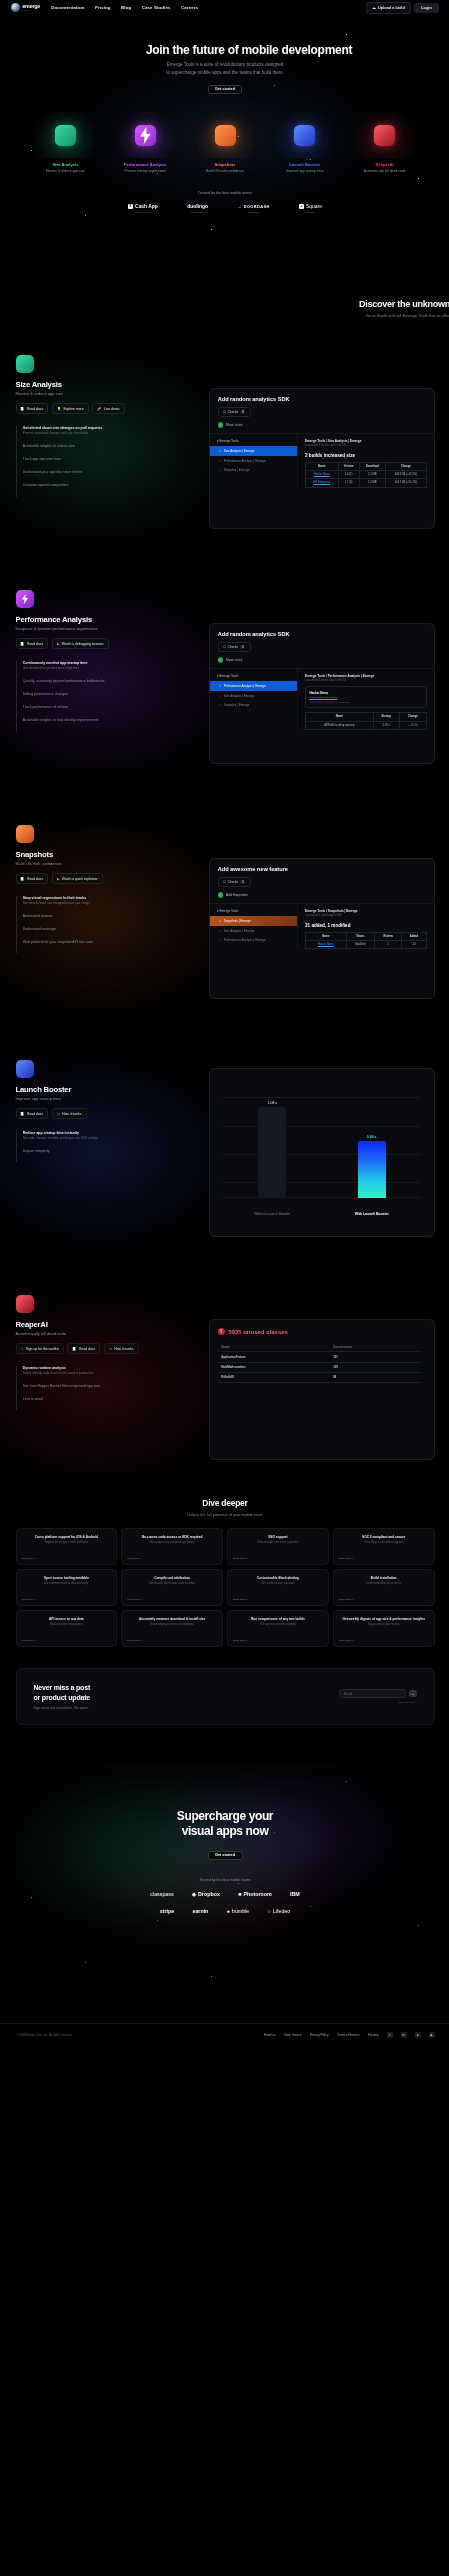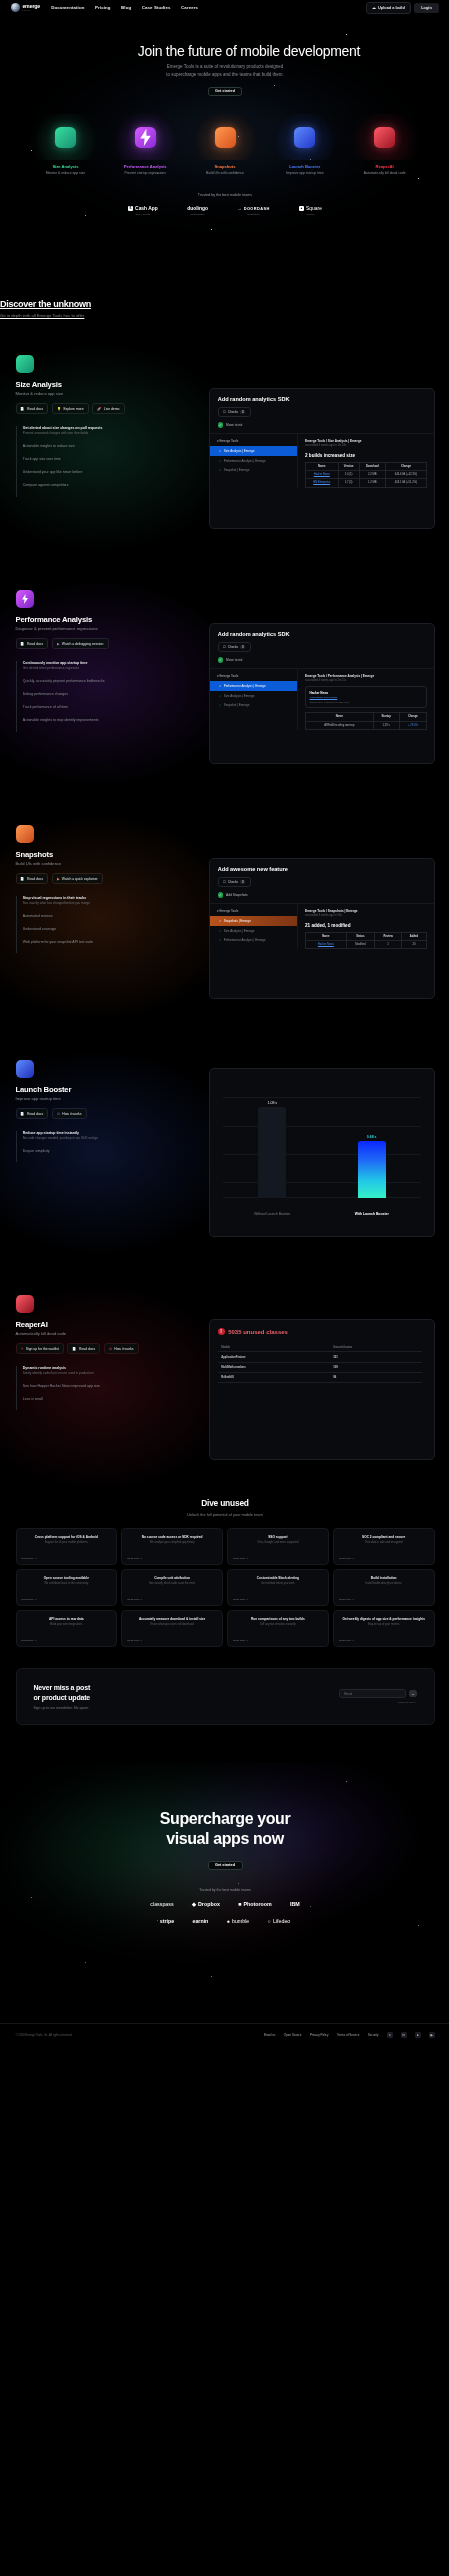--- a/index.html
+++ b/index.html
@@ -44,21 +44,21 @@
       radial-gradient(0.7px 0.7px at 93% 70%, #fff 50%, transparent 52%),
       radial-gradient(0.7px 0.7px at 19% 86%, #cdd6e4 50%, transparent 52%),
       radial-gradient(0.7px 0.7px at 47% 92%, #fff 50%, transparent 52%),
       radial-gradient(0.7px 0.7px at 82% 88%, #b5c2d4 50%, transparent 52%);
     opacity:.75; }
   .hero-glow { position:absolute; left:50%; top:52%; transform:translate(-50%,-50%);
     width:394px; height:183px; border-radius:50%;
     background:radial-gradient(ellipse at center, rgba(40,70,110,.30) 0%, rgba(20,40,70,.10) 45%, transparent 72%);
     filter:blur(15.5px); }
   .hero-inner { position:relative; z-index:5; padding-top:27px; text-align:center; }
-  .hero h1 { font-size:14px; font-weight:400; letter-spacing:-0.3px; color:#fff;padding-left:48px; }
+  .hero h1 { font-size:12px; font-weight:700; letter-spacing:-0.3px; color:#fff;padding-left:48px; }
   .hero p { font-size:4.5px; color:#8d8f95; line-height:1.65; margin-top:4.9px; }
   .hero-cta { margin:8.4px auto 0; width:34px; height:9.1px; border-radius:2.8px;
     border:0.7px solid #2c3b3a; background:#070a0b; font-size:3.8px; font-weight:600;
     display:flex; align-items:center; justify-content:center; position:relative; color:#eaeaec; }
   .hero-cta:after { content:""; position:absolute; bottom:-0.7px; left:10%; width:80%; height:0.7px;
     background:linear-gradient(90deg,transparent,#2fd9a0,#7b5bff,transparent); }
 
   
   .prods { display:flex; justify-content:center; gap:2.8px; margin-top:18.3px; position:relative; z-index:5; }
   .prod { width:77px; text-align:center; }
@@ -71,21 +71,21 @@
   .trusted { text-align:center; font-size:3.7px; color:#9a9ca2; margin-top:18.3px; position:relative; z-index:5;}
   .logos { display:flex; justify-content:center; gap:29.5px; margin-top:8.4px; position:relative; z-index:5; }
   .logo-item { display:flex; flex-direction:column; align-items:center; gap:2.8px; }
   .logo-row { display:flex; align-items:center; gap:2.1px; }
   .logo-name { font-size:4.9px; font-weight:700; color:#fff; }
   .logo-badge { width:4.9px; height:4.9px; border-radius:1.1px; background:#fff; color:#000;
     font-size:3.5px; font-weight:700; display:flex; align-items:center; justify-content:center; }
   .logo-cap { font-size:2.5px; color:#6a6c72; }
 
   
-  .discover { text-align:left; padding-top:51px;text-decoration:underline; }
+  .discover { text-align:right; padding-top:51px; }
   .discover h2 { font-size:9.1px; font-weight:700; letter-spacing:-0.3px; }
   .discover p { font-size:4.2px; color:#82848b; margin-top:4.9px; }
 
   
   .feat { position:relative; width:450px; height:211px; margin-top:24px; }
   .feat-bg { position:absolute; inset:0; }
   .feat-left { position:absolute; left:15.5px; top:12.7px; width:172px; z-index:4; }
   .feat-icon { width:18.3px; height:18.3px; border-radius:4.9px; position:relative; }
   .feat-title { font-size:7.7px; font-weight:700; margin-top:6.3px; letter-spacing:-0.2px; }
   .feat-sub { font-size:4.1px; color:#8d8f96; margin-top:2.8px; }
@@ -185,21 +185,21 @@
 
   
   .super { margin-top:38px; height:232px; position:relative; overflow:hidden; text-align:center; }
   .super-glow { position:absolute; left:50%; top:42%; transform:translate(-50%,-50%); width:436px; height:211px;
     border-radius:50%; background:
       radial-gradient(ellipse 55% 60% at 35% 45%, rgba(30,130,90,.30), transparent 70%),
       radial-gradient(ellipse 45% 50% at 62% 38%, rgba(90,50,170,.28), transparent 70%),
       radial-gradient(ellipse 40% 45% at 48% 62%, rgba(150,40,80,.16), transparent 72%);
     filter:blur(18.3px); }
   .super-inner { position:relative; z-index:5; padding-top:46px; }
-  .super h2 { font-size:16px; font-weight:700; line-height:1.25; letter-spacing:-0.4px; }
+  .super h2 { font-size:12px; font-weight:700; line-height:1.25; letter-spacing:-0.4px; }
   .super-cta { margin:11.2px auto 0; width:35px; height:9.1px; border-radius:2.8px; border:0.7px solid #2c3b3a;
     background:#070a0b; font-size:3.8px; font-weight:600; display:flex; align-items:center; justify-content:center; }
   .super-trusted { font-size:3.5px; color:#8d8f95; margin-top:18.3px; }
   .flogos { display:flex; justify-content:center; align-items:center; gap:18.3px; margin-top:9.1px; flex-wrap:wrap; padding:0 42px; }
   .flogo { font-size:5.3px; font-weight:700; color:#fff; display:flex; align-items:center; gap:2.1px; }
   .flogo.thin { font-weight:400; }
 
   
   .footer { margin-top:28px; border-top:0.7px solid #141619; padding:7.7px 15.5px; display:flex;
     align-items:center; justify-content:space-between; }
@@ -716,21 +716,21 @@
         <tr>
           <td>RxSwiftUI</td>
           <td>96</td>
             </tr>
       </tbody>
         </table>
     </div>
   </div>
 
   <div class="dive">
-    <h2>Dive unused</h2>
+    <h2>Dive deeper</h2>
     <p>Unlock the full potential of your mobile team</p>
     <div class="grid">
       <div class="gcard">
         <div class="gt">Cross platform support for iOS &amp; Android</div>
         <div class="gd">Support for all your mobile platforms</div>
         <div class="gl">Read more →</div>
         </div>
       <div class="gcard">
         <div class="gt">No source code access or SDK required</div>
         <div class="gd">We analyze your compiled app binary</div>

